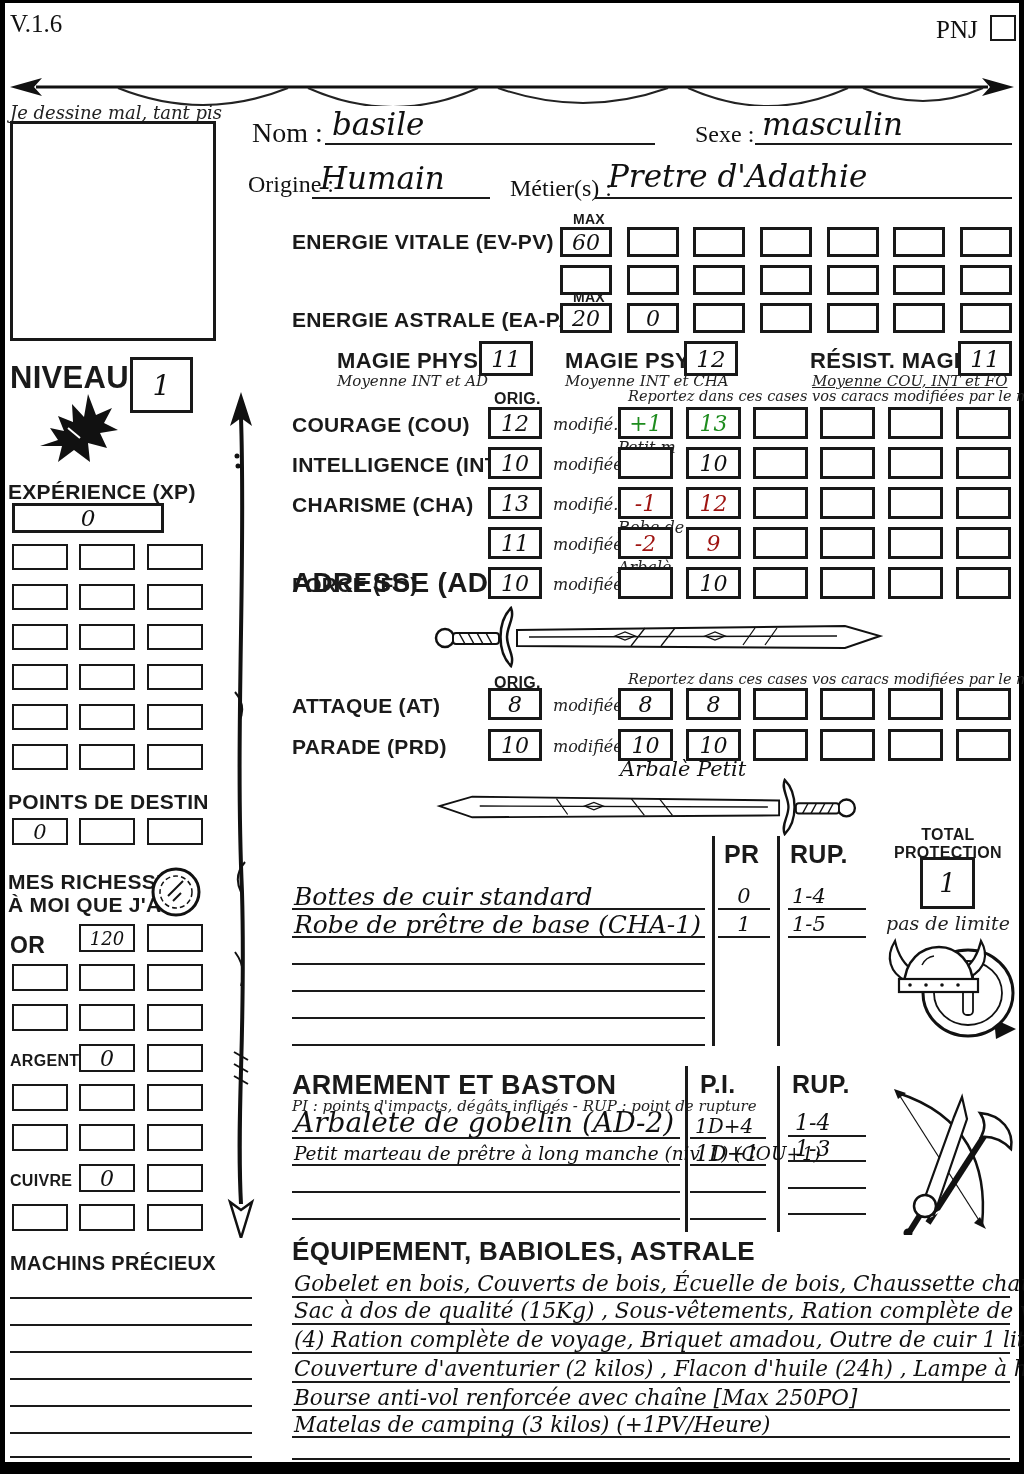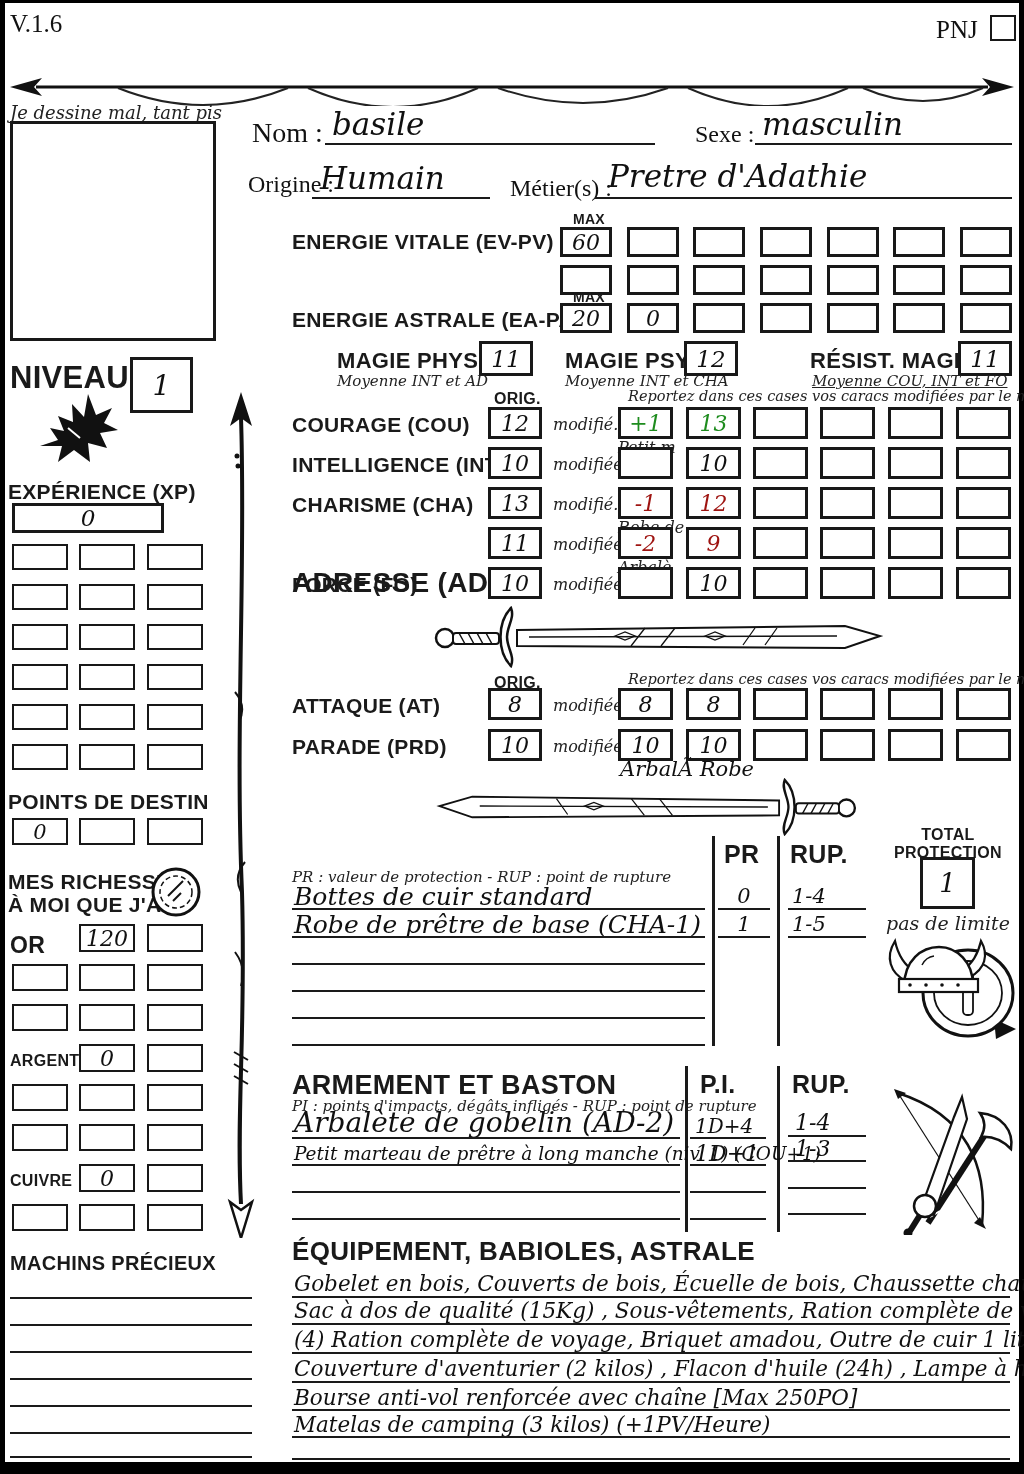--- a/index.html
+++ b/index.html
@@ -94,21 +94,21 @@
   <div class="abs" style="left:150px;top:866px;">
     <svg width="52" height="52" viewBox="0 0 52 52">
       <circle cx="26" cy="26" r="23" fill="#fff" stroke="#111" stroke-width="3"></circle>
       <circle cx="26" cy="26" r="16" fill="none" stroke="#111" stroke-width="1.5" stroke-dasharray="5 3"></circle>
       <line x1="18" y1="30" x2="33" y2="15" stroke="#111" stroke-width="2"></line>
       <line x1="23" y1="35" x2="31" y2="27" stroke="#111" stroke-width="2"></line>
     </svg>
   </div>
 
   <div class="hdr" style="left:10px;top:932px;font-size:23px;">OR</div>
-  <div class="box thin hw" style="left:79px;top:924px;width:56px;height:28px;font-size:22px;">120</div>
+  <div class="box thin hw" style="left:79px;top:924px;width:56px;height:28px;font-size:18px;">120</div>
   <div class="box thin" style="left:147px;top:924px;width:56px;height:28px;"></div>
   <div class="box thin" style="left:12px;top:964px;width:56px;height:27px;"></div>
   <div class="box thin" style="left:79px;top:964px;width:56px;height:27px;"></div>
   <div class="box thin" style="left:147px;top:964px;width:56px;height:27px;"></div>
   <div class="box thin" style="left:12px;top:1004px;width:56px;height:27px;"></div>
   <div class="box thin" style="left:79px;top:1004px;width:56px;height:27px;"></div>
   <div class="box thin" style="left:147px;top:1004px;width:56px;height:27px;"></div>
 
   <div class="hdr" style="left:10px;top:1052px;font-size:16px;">ARGENT</div>
   <div class="box thin hw" style="left:79px;top:1044px;width:56px;height:28px;font-size:22px;">0</div>
@@ -284,36 +284,35 @@
 
   <div class="hdr" style="left:292px;top:735px;font-size:21px;">PARADE (PRD)</div>
   <div class="box hw" style="left:488px;top:729px;width:54px;height:32px;font-size:22px;">10</div>
   <div class="script" style="left:553px;top:737px;font-size:16px;">modifiée...</div>
   <div class="box hw" style="left:618px;top:729px;width:55px;height:32px;font-size:22px;">10</div>
   <div class="box hw" style="left:686px;top:729px;width:55px;height:32px;font-size:22px;">10</div>
   <div class="box" style="left:753px;top:729px;width:55px;height:32px;"></div>
   <div class="box" style="left:820px;top:729px;width:55px;height:32px;"></div>
   <div class="box" style="left:888px;top:729px;width:55px;height:32px;"></div>
   <div class="box" style="left:956px;top:729px;width:55px;height:32px;"></div>
-  <div class="abs hw" style="left:620px;top:757px;font-size:21px;">ArbalÃ Robe</div>
+  <div class="abs hw" style="left:620px;top:757px;font-size:21px;">Arbalè Petit</div>
 
   <div class="abs" style="left:425px;top:778px;transform:scaleX(-1);">
     <svg width="450" height="58" viewBox="0 0 460 62">
       <circle cx="20" cy="32" r="9" fill="#fff" stroke="#111" stroke-width="2.5"></circle>
       <rect x="28" y="27" width="46" height="11" rx="3" fill="#fff" stroke="#111" stroke-width="2"></rect>
       <path d="M34,27 l6,11 M43,27 l6,11 M52,27 l6,11 M61,27 l6,11" stroke="#111" stroke-width="1.5"></path>
       <path d="M86,2 C72,16 72,46 86,60 C90,50 82,42 82,31 C82,20 90,12 86,2 Z" fill="#fff" stroke="#111" stroke-width="2.5"></path>
       <polygon points="92,24 420,20 455,30 420,42 92,40" fill="#fff" stroke="#111" stroke-width="2"></polygon>
       <line x1="104" y1="31" x2="412" y2="30" stroke="#111" stroke-width="1.5"></line>
       <path d="M220,22 l-14,18 M250,22 l-14,18 M330,22 l-12,17" stroke="#111" stroke-width="1.3"></path>
       <polygon points="280,30 290,26 300,30 290,34" fill="none" stroke="#111" stroke-width="1.3"></polygon>
     </svg>
   </div>
 
-  <div class="script" style="left:292px;top:868px;font-size:15px;">PR : valeur de protection - RUP : point de rupture</div>
   <div class="vline" style="left:712px;top:836px;height:210px;"></div>
   <div class="vline" style="left:777px;top:836px;height:210px;"></div>
   <div class="hdr" style="left:724px;top:840px;font-size:25px;">PR</div>
   <div class="hdr" style="left:790px;top:840px;font-size:25px;">RUP.</div>
 
   <div class="abs hw" style="left:294px;top:882px;font-size:25px;white-space:nowrap;">Bottes de cuir standard</div>
   <div class="ul" style="left:292px;top:908px;width:413px;"></div>
   <div class="abs hw ctr" style="left:716px;top:884px;width:56px;font-size:21px;">0</div>
   <div class="ul" style="left:718px;top:908px;width:52px;"></div>
   <div class="abs hw" style="left:792px;top:884px;font-size:21px;">1-4</div>

